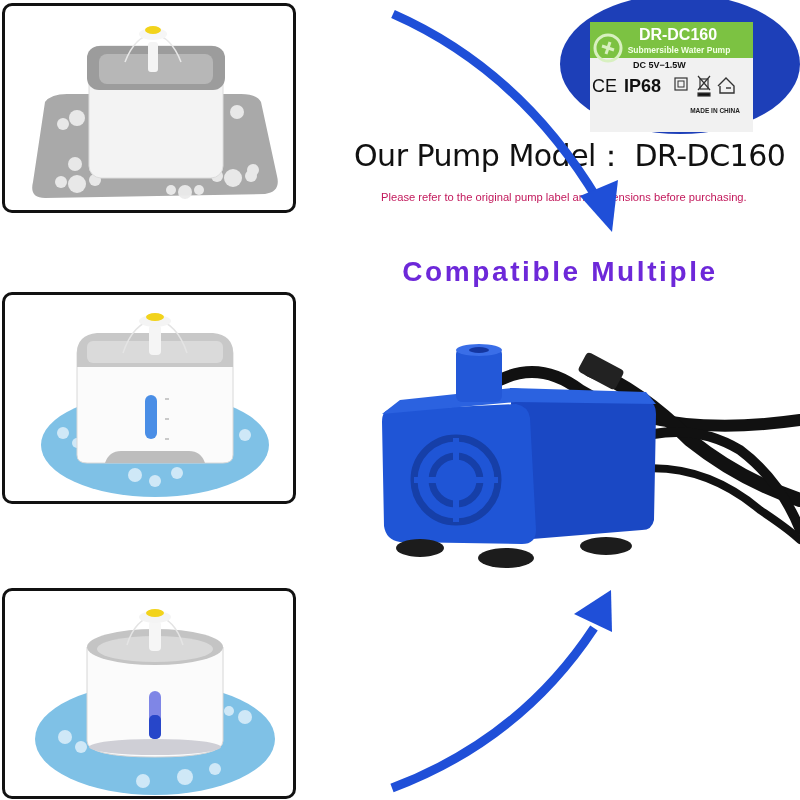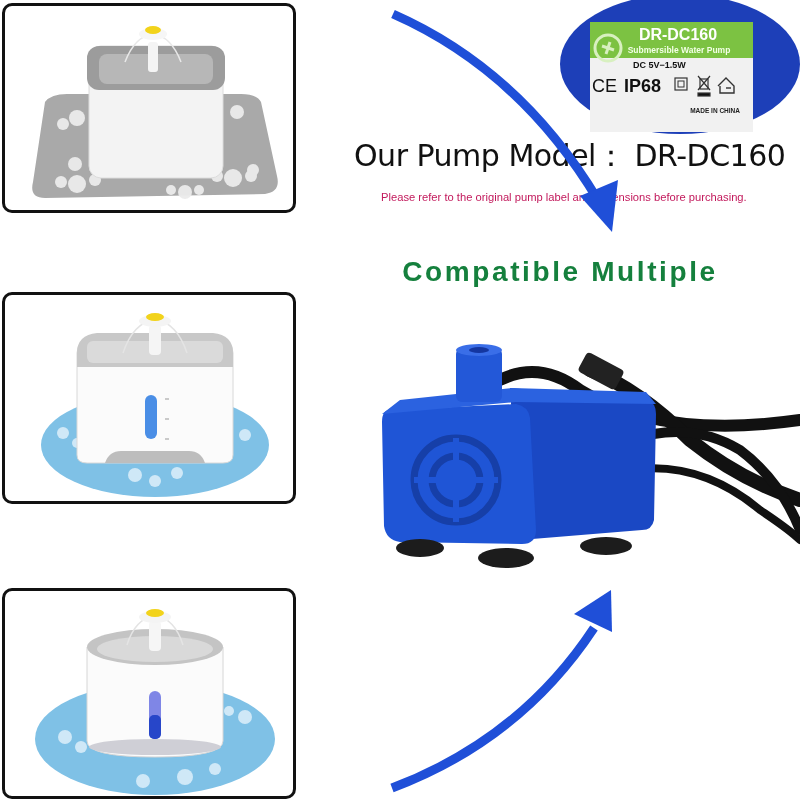--- a/index.html
+++ b/index.html
@@ -6,21 +6,21 @@
   body { width:800px; height:800px; position:relative; overflow:hidden; font-family:"DejaVu Sans", sans-serif; }
   .card { position:absolute; left:2px; width:294px; border:3px solid #111; border-radius:10px; background:#fff; box-sizing:border-box; overflow:hidden; }
   .card svg { position:absolute; left:0; top:0; }
   #card1 { top:3px; height:210px; }
   #card2 { top:292px; height:212px; }
   #card3 { top:588px; height:211px; }
   .abs { position:absolute; }
   #label-oval { left:560px; top:-4px; width:240px; height:138px; }
   #model-title { left:354px; top:136px; width:446px; font-family:"DejaVu Sans", sans-serif; font-size:30px; color:#111; letter-spacing:-0.5px; white-space:nowrap; }
   #refer-note { left:381px; top:191px; font-family:"Liberation Sans", sans-serif; font-size:11.2px; color:#c2185b; white-space:nowrap; }
-  #compat-title { left:360px; top:254px; width:400px; text-align:center; font-family:"Liberation Sans", sans-serif; font-weight:bold; font-size:28px; line-height:36px; color:#15803d; letter-spacing:2.6px; }
+  #compat-title { left:360px; top:254px; width:400px; text-align:center; font-family:"Liberation Sans", sans-serif; font-weight:bold; font-size:28px; line-height:36px; color:#6d28d9; letter-spacing:2.6px; }
   #pump { left:360px; top:330px; width:440px; height:250px; }
   #arrow-top { left:0; top:0; width:800px; height:800px; pointer-events:none; }
 </style>
 </head>
 <body>
 
 <div class="card" id="card1">
   <svg width="294" height="210" viewBox="0 0 294 210">
 
     <path d="M40 96 Q46 88 62 88 L236 88 Q252 88 256 96 L272 170 Q276 186 260 188 L40 192 Q24 192 28 176 Z" fill="#a9a9a9"></path>

